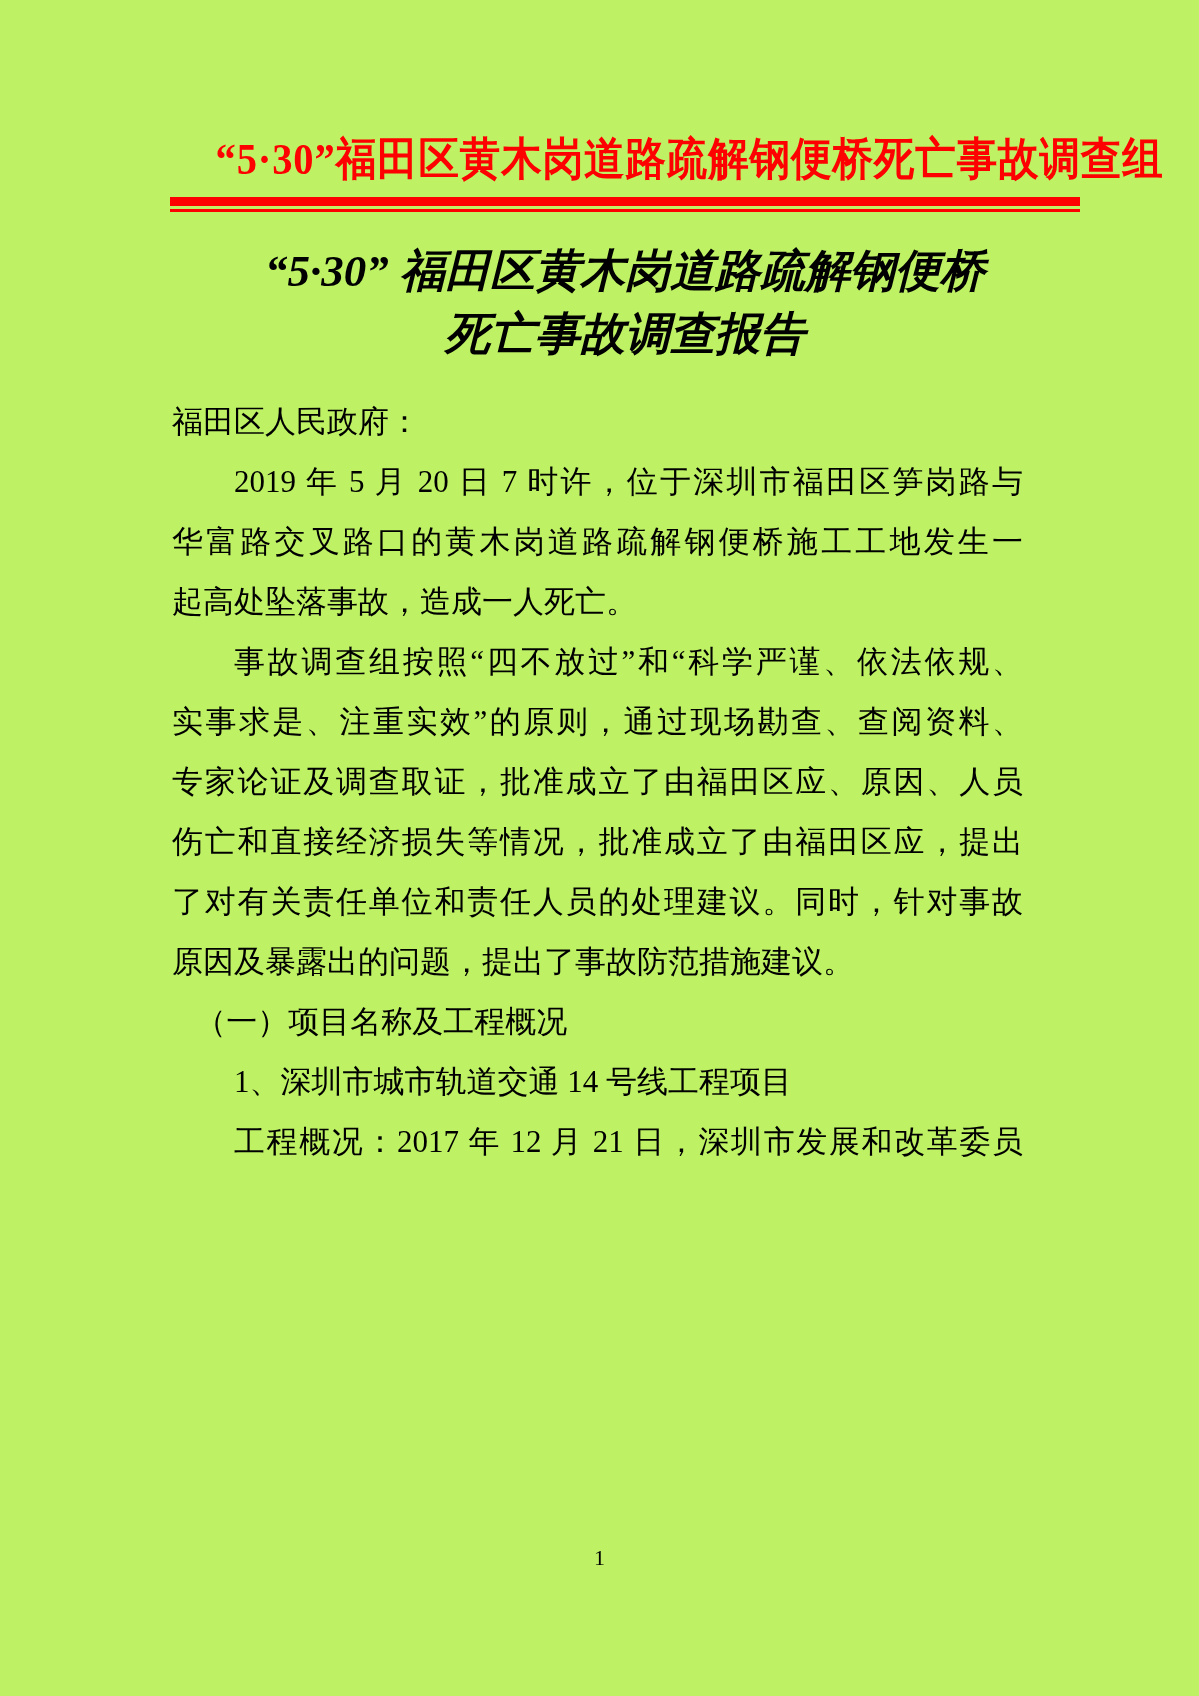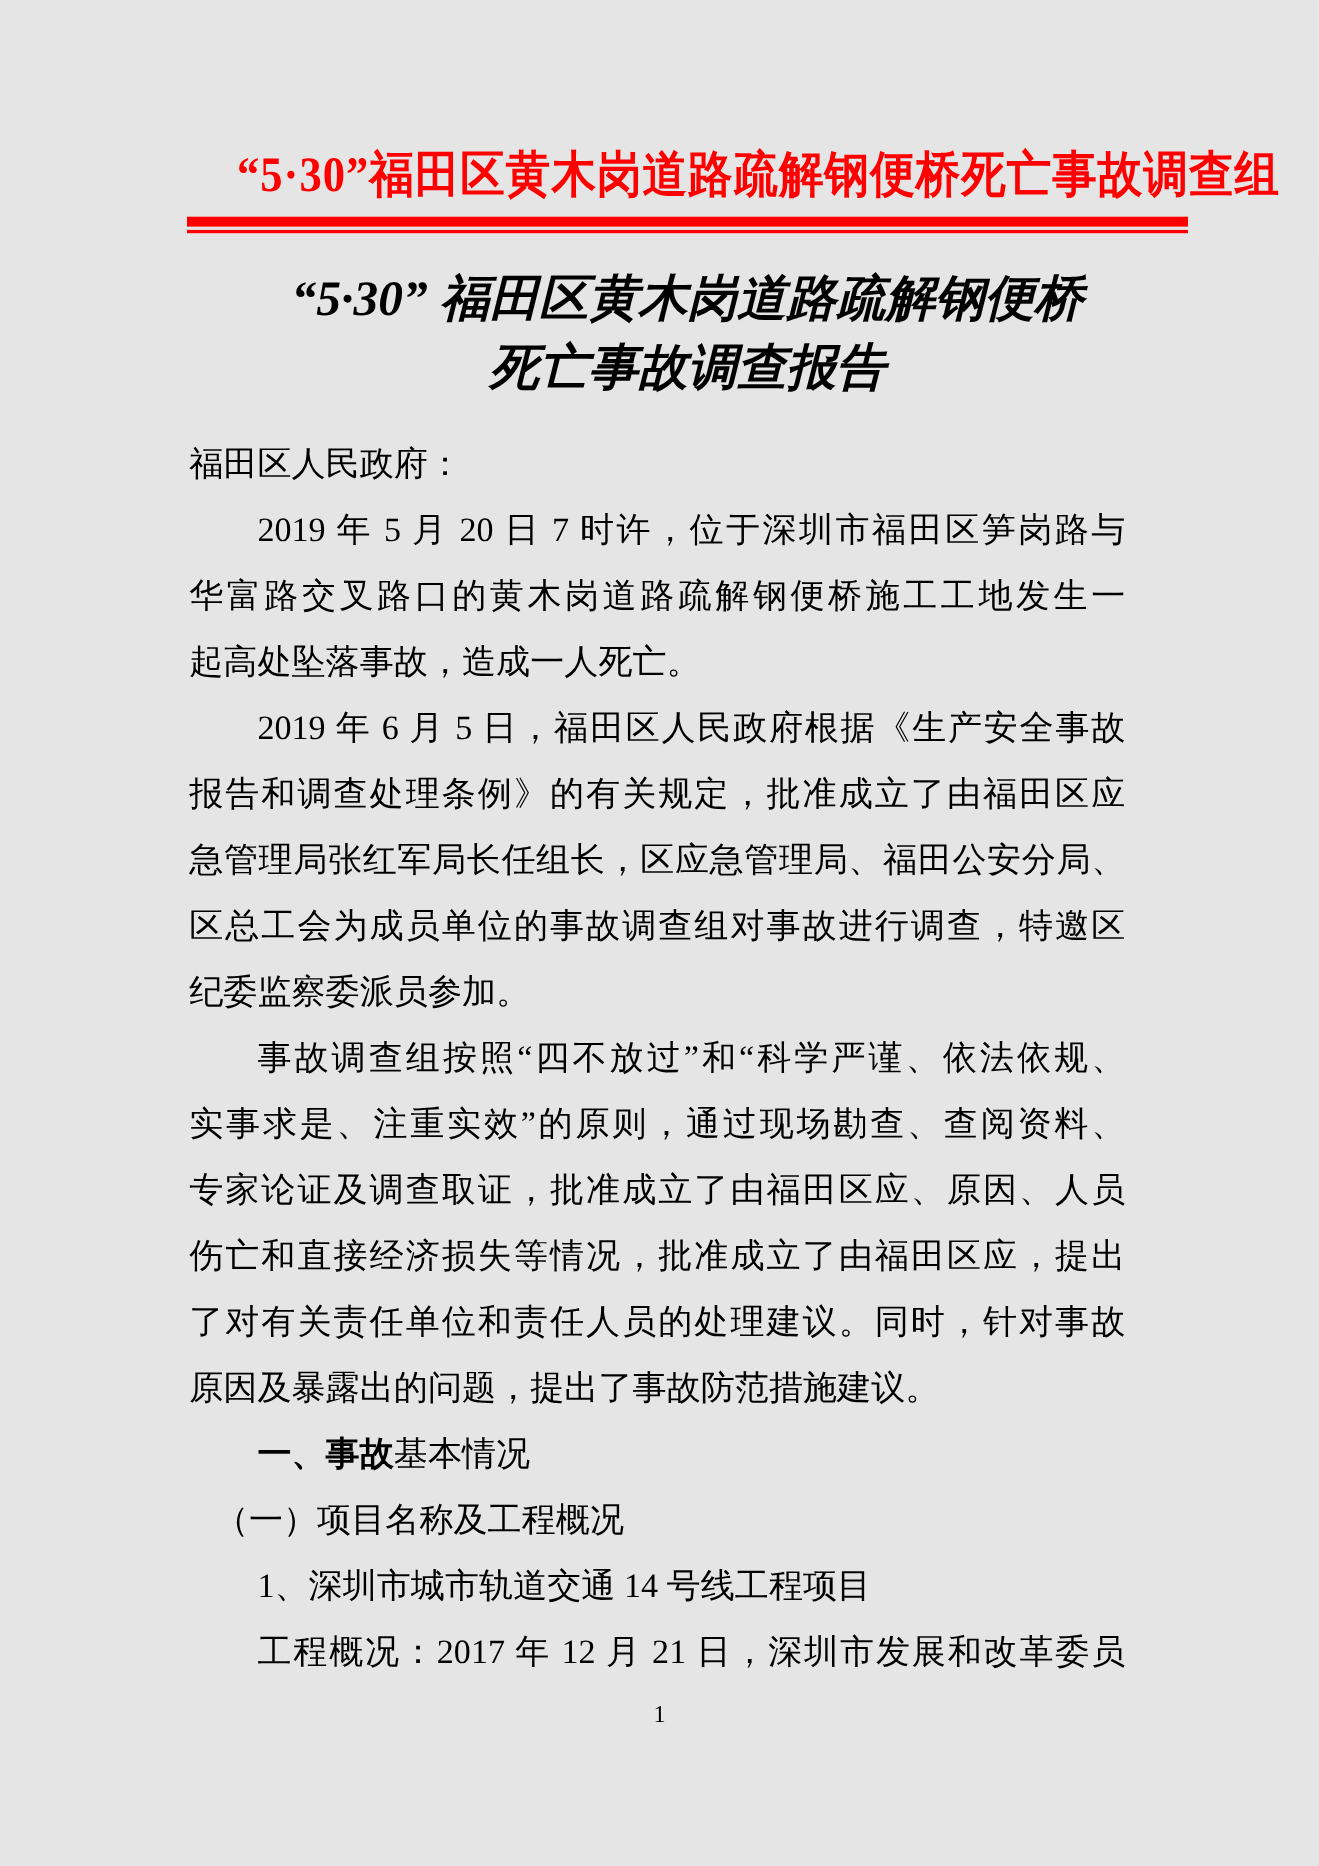--- a/index.html
+++ b/index.html
@@ -1,17 +1,17 @@
 <!DOCTYPE html>
 <html style="--accent: #fe0000;"><head>
 <meta charset="utf-8">
 <style>
   html,body { margin:0; padding:0; background:#ffffff; }
   .page {
-    position:relative; width:1199px; height:1696px; background:#e5e5e5;
+    position:relative; width:1199px; height:1696px; background:#bef264;
     font-family:"Liberation Serif","DejaVu Serif",serif; color:#000;
     overflow:hidden; margin:0 auto;
   }
   
   .banner { position:absolute; left:170px; top:126px; width:910px; }
   .banner-text {
     color:var(--accent,#fe0000); font-weight:bold; font-size:45px; line-height:66px;
     text-align:center; white-space:nowrap; transform:scaleX(0.9); transform-origin:50% 50%;
     letter-spacing:1px;
   }
@@ -62,40 +62,30 @@
   <div class="flow">
 
     <div class="line">福田区人民政府：</div>
 
     <div>
       <div class="line jfull ind2">2019 年 5 月 20 日 7 时许，位于深圳市福田区笋岗路与</div>
       <div class="line jfull">华富路交叉路口的黄木岗道路疏解钢便桥施工工地发生一</div>
       <div class="line">起高处坠落事故，造成一人死亡。</div>
     </div>
 
-    <div>
-      <div class="line jfull ind2">2019 年 6 月 5 日，福田区人民政府根据《生产安全事故</div>
-      <div class="line jfull">报告和调查处理条例》的有关规定，批准成立了由福田区应</div>
-      <div class="line jfull">急管理局张红军局长任组长，区应急管理局、福田公安分局、</div>
-      <div class="line jfull">区总工会为成员单位的事故调查组对事故进行调查，特邀区</div>
-      <div class="line">纪委监察委派员参加。</div>
-    </div>
 
     <div>
       <div class="line jfull ind2">事故调查组按照“四不放过”和“科学严谨、依法依规、</div>
       <div class="line jfull">实事求是、注重实效”的原则，通过现场勘查、查阅资料、</div>
       <div class="line jfull">专家论证及调查取证，批准成立了由福田区应、原因、人员</div>
       <div class="line jfull">伤亡和直接经济损失等情况，批准成立了由福田区应，提出</div>
       <div class="line jfull">了对有关责任单位和责任人员的处理建议。同时，针对事故</div>
       <div class="line">原因及暴露出的问题，提出了事故防范措施建议。</div>
     </div>
 
-    <div class="line sec-heading">
-      <span class="h-strong">一、事故</span><span class="h-rest">基本情况</span>
-    </div>
 
     <div class="line ind08">（一）项目名称及工程概况</div>
 
     <div class="line ind2">1、深圳市城市轨道交通 14 号线工程项目</div>
 
     <div class="line jfull ind2">工程概况：2017 年 12 月 21 日，深圳市发展和改革委员</div>
 
   </div>
 
   <div class="page-num">1</div>

